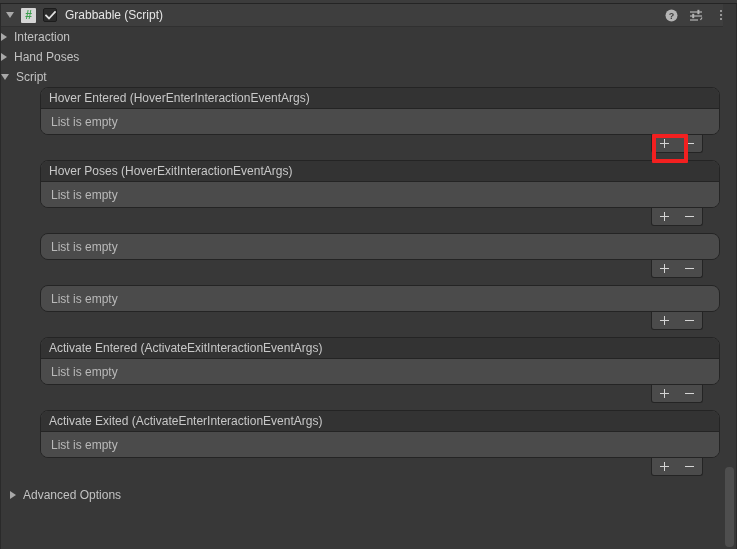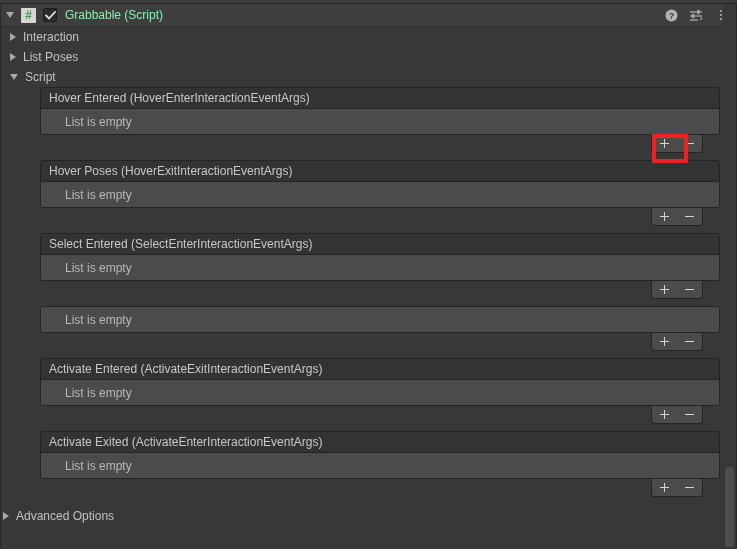--- a/index.html
+++ b/index.html
@@ -100,21 +100,21 @@
     align-items: center;
     justify-content: center;
     flex: 0 0 auto;
     margin-right: 8px;
     box-sizing: border-box;
   }
   .enable-check svg { display: block; }
 
   .comp-title {
     font-size: 12px;
-    color: #86efac;
+    color: #e5e5e5;
     white-space: nowrap;
   }
 
   .header-right {
     margin-left: auto;
     display: flex;
     align-items: center;
     gap: 11px;
     padding-right: 2px;
   }
@@ -138,42 +138,41 @@
     width: 2px; height: 2px;
     background: #b4b4b4;
     border-radius: 50%;
   }
 
   
   .foldout {
     height: 20px;
     display: flex;
     align-items: center;
-    padding-left: 9px;
     box-sizing: border-box;
   }
   .foldout .tri { margin-right: 7px; }
   .foldout-label {
     font-size: 12px;
     color: #c2c2c2;
   }
 
   
   .events-body {
     padding: 0 16px 0 39px;
   }
 
   .event-block {
     margin-bottom: 6px;
     position: relative;
   }
 
   .event-box {
     border: 1px solid #242424;
-    border-radius: 3px;
+    border-radius: 8px;
     background: #4b4b4b;
     overflow: hidden;
   }
 
   .event-title {
     height: 21px;
     background: #333333;
     border-bottom: 1px solid #242424;
     display: flex;
     align-items: center;
@@ -182,21 +181,21 @@
     font-size: 12px;
     color: #c8c8c8;
     white-space: nowrap;
   }
 
   .event-list-empty {
     height: 25px;
     background: #4b4b4b;
     display: flex;
     align-items: center;
-    padding-left: 24px;
+    padding-left: 10px;
     box-sizing: border-box;
     font-size: 12px;
     color: #b9b9b9;
   }
 
   
   .event-footer {
     height: 19px;
     display: flex;
     justify-content: flex-end;
@@ -247,21 +246,21 @@
     width: 36px;
     height: 29px;
     z-index: 20;
   }
 
   
   .advanced-row {
     height: 20px;
     display: flex;
     align-items: center;
-    padding-left: 2px;
+    padding-left: 9px;
     box-sizing: border-box;
     margin-top: 8px;
   }
   .advanced-row .tri { margin-right: 7px; }
 
   
   .scrollbar-track {
     position: absolute;
     right: 1px;
     top: 4px;
@@ -330,21 +329,21 @@
       </span>
     </div>
 
     <div class="foldout">
       <span class="tri tri-right"></span>
       <span class="foldout-label">Interaction</span>
     </div>
 
     <div class="foldout">
       <span class="tri tri-right"></span>
-      <span class="foldout-label">List Poses</span>
+      <span class="foldout-label">Hand Poses</span>
     </div>
 
     <div class="foldout">
       <span class="tri tri-down"></span>
       <span class="foldout-label">Script</span>
     </div>
 
     <div class="events-body">
 
       <div class="event-block">
@@ -368,21 +367,20 @@
         <div class="event-footer">
           <div class="pm-group">
             <span class="pm-btn pm-plus"></span>
             <span class="pm-btn pm-minus"></span>
           </div>
         </div>
       </div>
 
       <div class="event-block">
         <div class="event-box">
-          <div class="event-title">Select Entered (SelectEnterInteractionEventArgs)</div>
           <div class="event-list-empty">List is empty</div>
         </div>
         <div class="event-footer">
           <div class="pm-group">
             <span class="pm-btn pm-plus"></span>
             <span class="pm-btn pm-minus"></span>
           </div>
         </div>
       </div>
 

